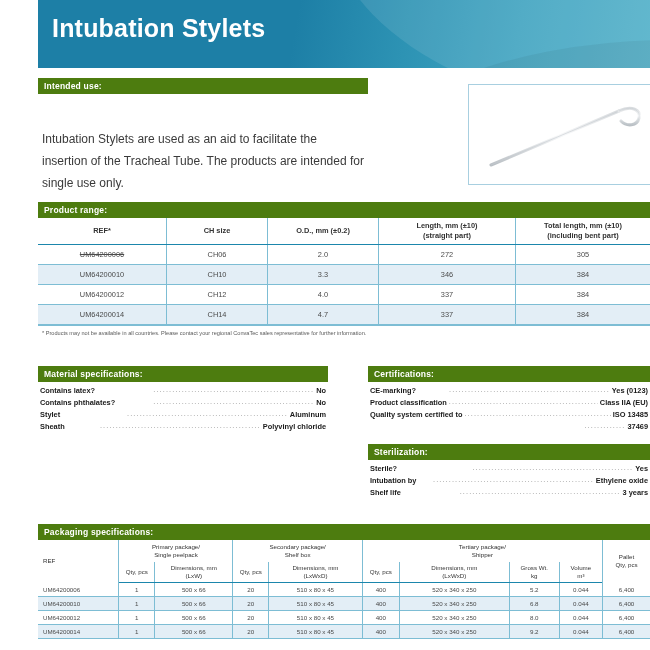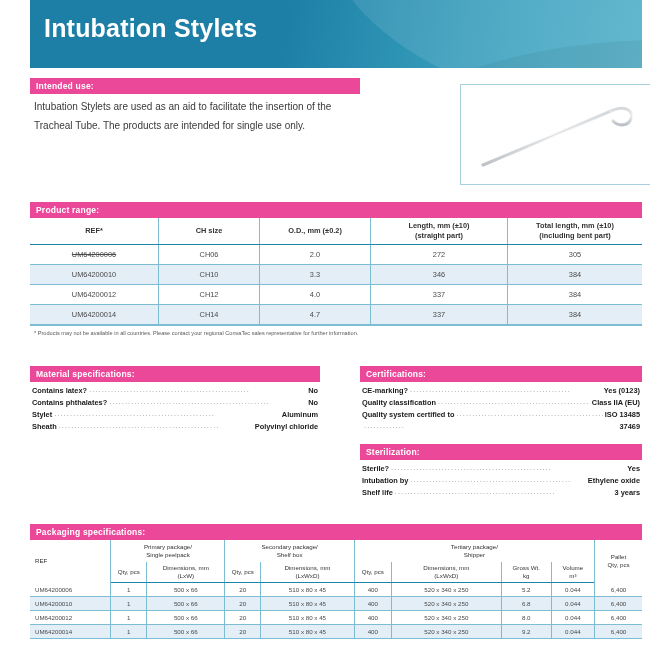--- a/index.html
+++ b/index.html
@@ -2,21 +2,21 @@
 <html><head>
 <meta charset="utf-8">
 <style>
   html,body{margin:0;padding:0;}
   body{
     width:650px;height:650px;background:#ffffff;
     font-family:"Liberation Sans", sans-serif;
     color:#231f20; overflow:hidden;
   }
   .page{position:relative;width:650px;height:650px;}
-  .content{position:absolute;left:30px;top:0;width:612px;}
+  .content{position:absolute;left:38px;top:0;width:612px;}
 
   
   .banner{
     position:relative;height:68px;width:612px;
     background:linear-gradient(100deg,#1d7fa6 0%,#1d7fa6 42%,#2d93b4 60%,#3fa3c0 78%,#51b0c9 100%);
     overflow:hidden;
   }
   .banner .swoop{
     position:absolute;right:-40px;top:-80px;width:360px;height:200px;
     border-radius:0 0 0 100%;
@@ -28,28 +28,28 @@
     background:rgba(0,0,0,0.05);
   }
   .banner-title{
     position:absolute;left:14px;top:14px;
     font-size:25px;font-weight:bold;color:#ffffff;letter-spacing:.2px;
   }
   .banner-rule{width:612px;height:5px;background:#ffffff;}
 
   
   .bar{
-    background:#ec4899;color:#fff;font-weight:bold;font-size:8.5px;
+    background:#4d7c0f;color:#fff;font-weight:bold;font-size:8.5px;
     padding:3px 6px;letter-spacing:.2px;
   }
 
   
   .intended{position:absolute;left:0px;top:78px;width:330px;}
   .intended .body{
-    font-size:10px;line-height:1.85;color:#3a3a3a;padding:4px 4px 0 4px;
+    font-size:12px;line-height:1.85;color:#3a3a3a;padding:4px 4px 0 4px;margin-top:30px;
   }
 
   
   .photo{
     position:absolute;left:430px;top:84px;width:204px;height:101px;
     border:1px solid #a8cfe0;background:#ffffff;box-sizing:border-box;
   }
 
   
   .prange{position:absolute;left:0;top:202px;width:612px;}
@@ -74,21 +74,21 @@
     border-top:1px solid #7dbdd4;margin-top:0;
   }
 
   
   .spec-left{position:absolute;left:0;top:366px;width:290px;}
   .spec-right{position:absolute;left:330px;top:366px;width:282px;}
   .spec-right2{position:absolute;left:330px;top:444px;width:282px;}
   .spec-list{padding:3px 2px 0 2px;}
   .spec-row{
     display:flex;align-items:baseline;font-size:7.4px;
-    line-height:1.62;white-space:nowrap;
+    line-height:1.62;white-space:nowrap;text-align:right;
   }
   .spec-row .lbl{font-weight:bold;color:#1a1a1a;}
   .spec-row .dots{
     flex:1 1 auto;margin:0 2px;overflow:hidden;
     color:#8a8a8a;font-size:7.4px;letter-spacing:1.1px;
     transform:translateY(-1px);
   }
   .spec-row .val{font-weight:bold;color:#1a1a1a;}
 
   
@@ -231,21 +231,21 @@
 
     <div class="spec-right">
       <div class="bar">Certifications:</div>
       <div class="spec-list">
         <div class="spec-row">
           <span class="lbl">CE-marking?</span>
           <span class="dots">...................................................</span>
           <span class="val">Yes (0123)</span>
         </div>
         <div class="spec-row">
-          <span class="lbl">Quality classification</span>
+          <span class="lbl">Product classification</span>
           <span class="dots">...................................................</span>
           <span class="val">Class IIA (EU)</span>
         </div>
         <div class="spec-row">
           <span class="lbl">Quality system certified to</span>
           <span class="dots">...................................................</span>
           <span class="val">ISO 13485</span>
         </div>
         <div class="spec-row">
           <span class="dots">.............</span>

